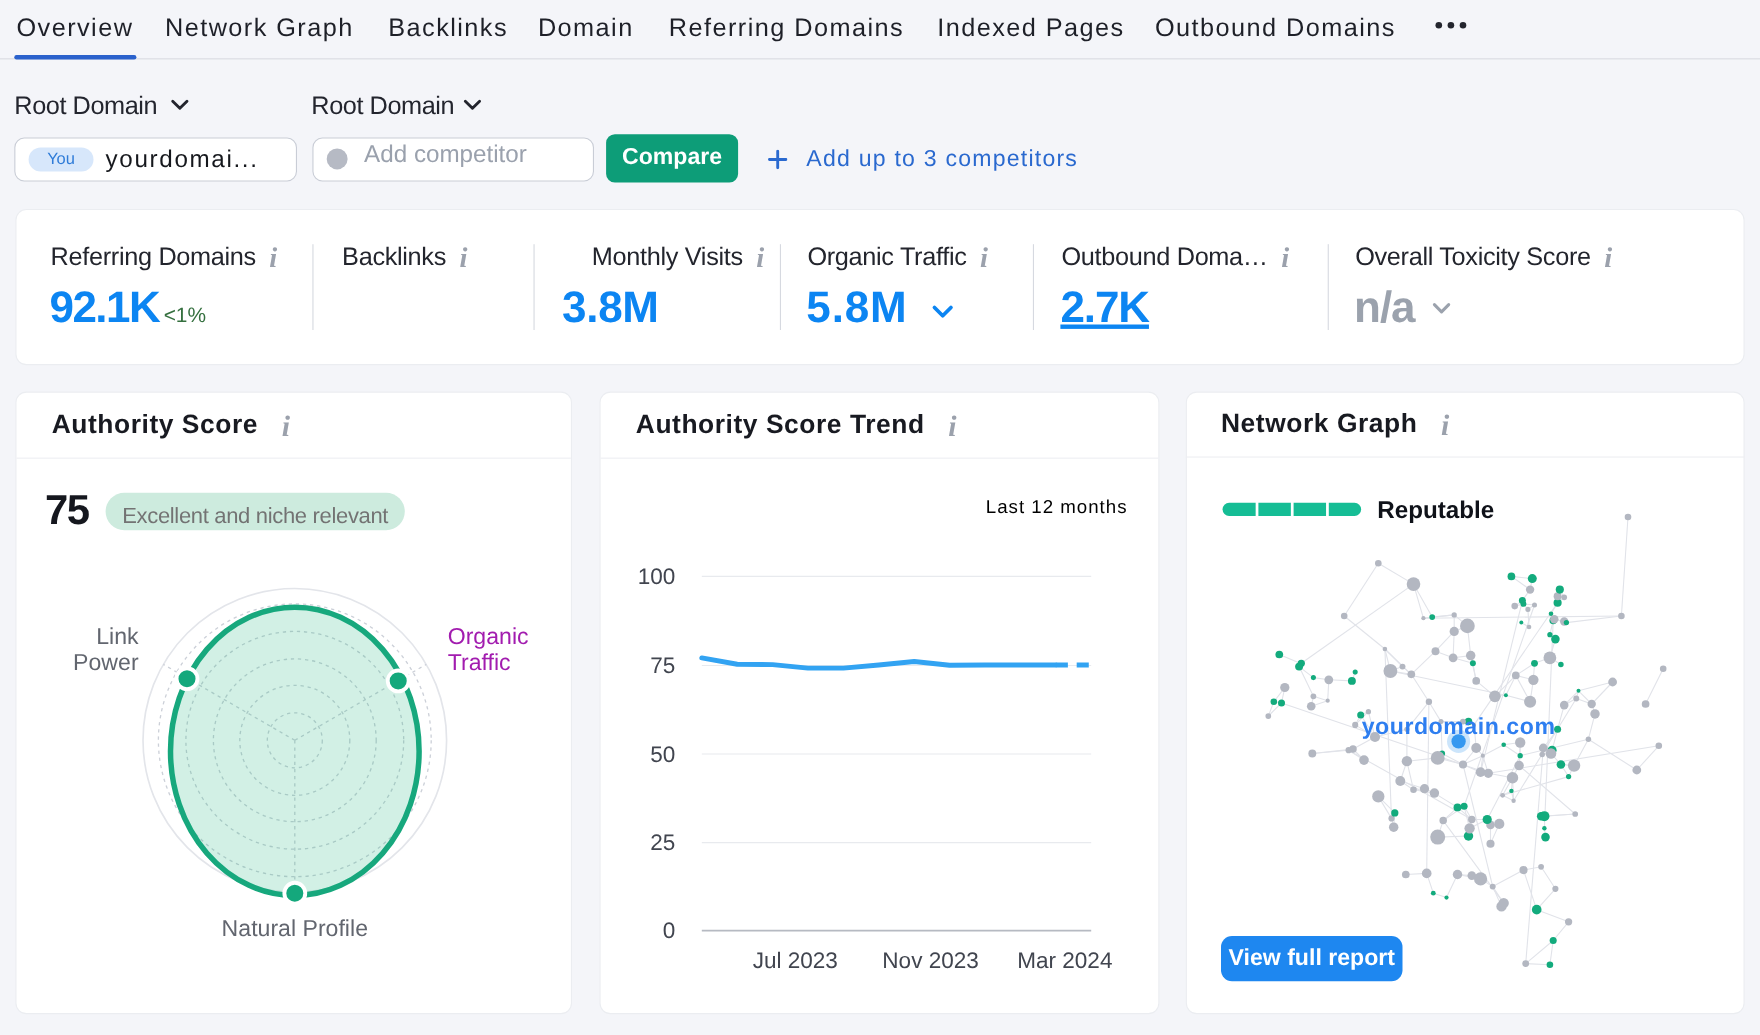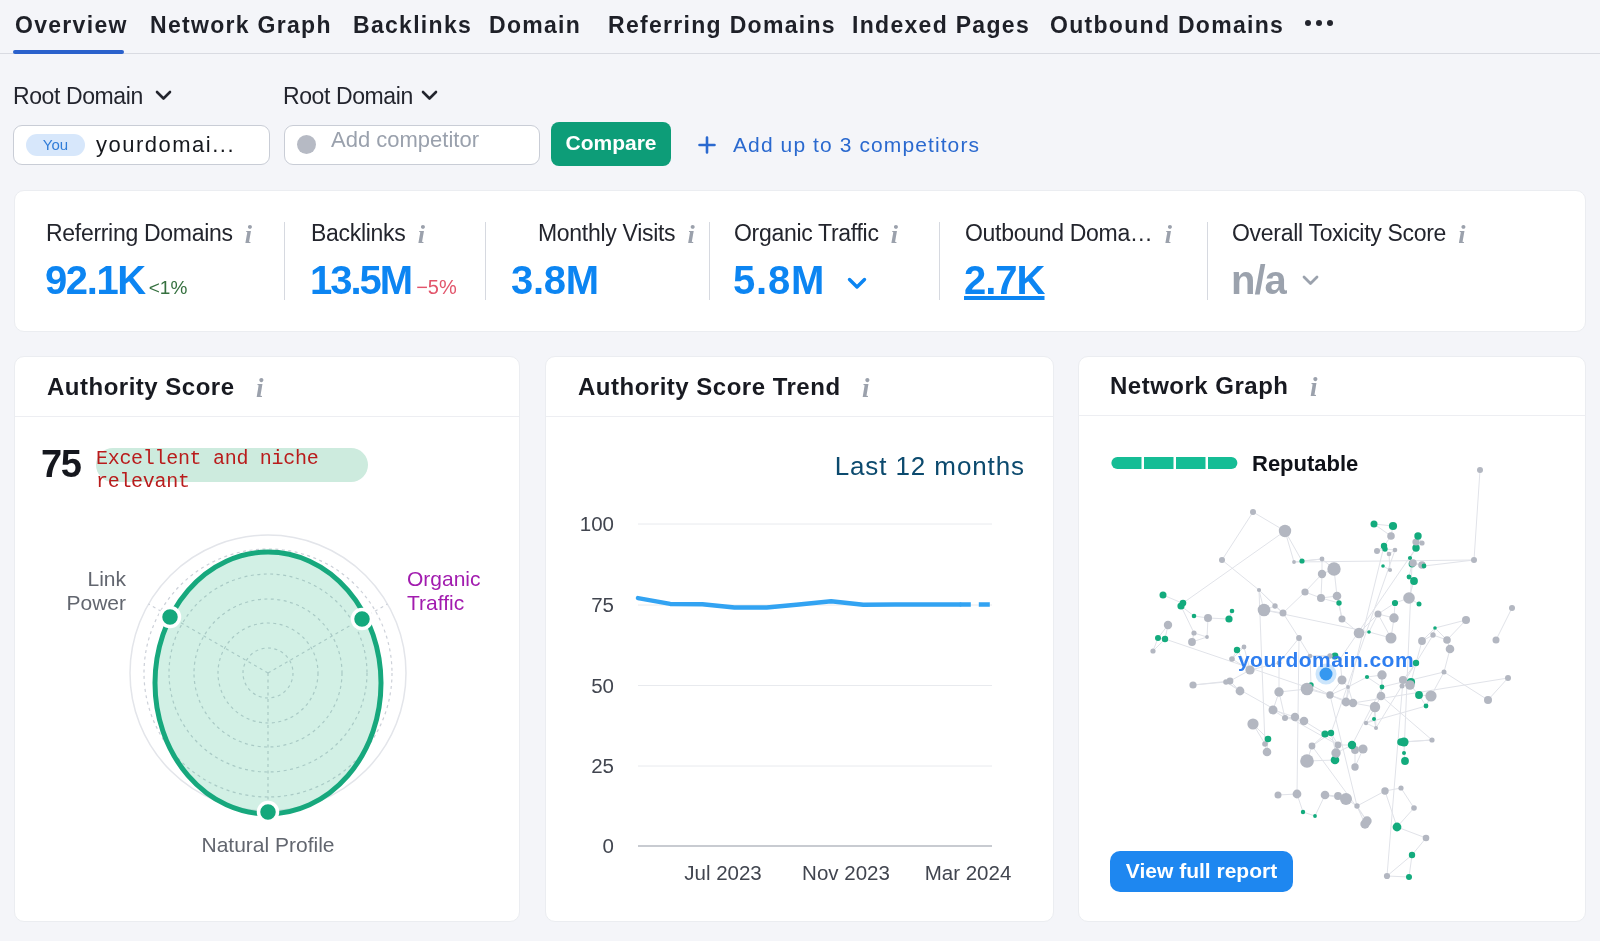--- a/index.html
+++ b/index.html
@@ -2,21 +2,21 @@
 <html><head>
 <meta charset="utf-8">
 <style>
 * { margin:0; padding:0; box-sizing:border-box; }
 html,body { width:1600px; height:941px; background:#f4f5f9; font-family:"Liberation Sans",sans-serif; overflow:hidden; position:relative; }
 .abs { position:absolute; }
 .card { position:absolute; background:#fff; border-radius:10px; border:1px solid #ebedf1; }
 .cardhead { position:absolute; left:0; right:0; top:0; height:60px; border-bottom:1px solid #edeef2; }
 .cardtitle { position:absolute; left:32px; top:16px; font-size:24px; font-weight:700; color:#181a21; letter-spacing:0.5px; }
 .iico { font-family:"Liberation Serif",serif; font-style:italic; font-weight:700; color:#9ba1ac; position:relative; top:2px; display:inline-block; line-height:0; }
-.tab { position:absolute; top:12px; font-size:23px; color:#1e2028; letter-spacing:1.3px; white-space:nowrap;font-weight:bold; }
+.tab { position:absolute; top:12px; font-size:23px; color:#1e2028; letter-spacing:1.3px; white-space:nowrap; }
 </style>
 </head>
 <body>
 
 <div class="abs" style="left:0;top:53px;width:1600px;height:1px;background:#d9dbe2;"></div>
 <div class="tab" style="left:15px;">Overview</div>
 <div class="tab" id="t2" style="left:150px;">Network Graph</div>
 <div class="tab" id="t3" style="left:353px;">Backlinks</div>
 <div class="tab" id="t4" style="left:489px;">Domain</div>
 <div class="tab" id="t5" style="left:608px;">Referring Domains</div>
@@ -59,21 +59,20 @@
   <div class="abs" style="left:270px;top:32px;width:1px;height:78px;background:#d6d9e0;"></div>
   <div class="abs" style="left:471px;top:32px;width:1px;height:78px;background:#d6d9e0;"></div>
   <div class="abs" style="left:695px;top:32px;width:1px;height:78px;background:#d6d9e0;"></div>
   <div class="abs" style="left:925px;top:32px;width:1px;height:78px;background:#d6d9e0;"></div>
   <div class="abs" style="left:1193px;top:32px;width:1px;height:78px;background:#d6d9e0;"></div>
 
   <div class="abs" style="left:32px;top:30px;font-size:23px;color:#23252d;letter-spacing:-0.3px;">Referring Domains&nbsp;&nbsp;<span class="iico" style="font-size:26px;">i</span></div>
   <div class="abs" style="left:31px;top:68px;font-size:40px;font-weight:700;color:#0c85f2;letter-spacing:-1.4px;">92.1K<span style="font-size:21px;font-weight:400;color:#35703f;letter-spacing:0;margin-left:4px;font-size:19px;">&lt;1%</span></div>
 
   <div class="abs" style="left:297px;top:30px;font-size:23px;color:#23252d;letter-spacing:-0.3px;">Backlinks&nbsp;&nbsp;<span class="iico" style="font-size:26px;">i</span></div>
-  <div class="abs" style="left:296px;top:68px;font-size:40px;font-weight:700;color:#0c85f2;letter-spacing:-2px;">13.5M<span style="font-size:21px;font-weight:400;color:#e2556b;letter-spacing:0;margin-left:5px;font-size:20px;">−5%</span></div>
 
   <div class="abs" style="left:498px;top:30px;font-size:23px;color:#23252d;letter-spacing:-0.3px;margin-left:26px;">Monthly Visits&nbsp;&nbsp;<span class="iico" style="font-size:26px;">i</span></div>
   <div class="abs" style="left:497px;top:68px;font-size:40px;font-weight:700;color:#0c85f2;letter-spacing:-0.3px;">3.8M</div>
 
   <div class="abs" style="left:720px;top:30px;font-size:23px;color:#23252d;letter-spacing:-0.3px;">Organic Traffic&nbsp;&nbsp;<span class="iico" style="font-size:26px;">i</span></div>
   <div class="abs" style="left:719px;top:68px;font-size:40px;font-weight:700;color:#0c85f2;letter-spacing:0.8px;">5.8M</div>
   <svg class="abs" style="left:833px;top:87px;" width="20" height="13" viewBox="0 0 20 13">
       <path d="M2.5 2.5 L10 10 L17.5 2.5" fill="none" stroke="#0c85f2" stroke-width="3.4" stroke-linecap="round" stroke-linejoin="round"></path>
     </svg>
 
@@ -85,21 +84,21 @@
   <svg class="abs" style="left:1288px;top:85px;" width="17" height="11" viewBox="0 0 17 11">
       <path d="M2 2 L8.5 8.5 L15 2" fill="none" stroke="#9ba2ad" stroke-width="2.8" stroke-linecap="round" stroke-linejoin="round"></path>
     </svg>
 </div>
 
 <div class="card" style="left:14px;top:356px;width:506px;height:566px;">
   <div class="cardhead"></div>
   <div class="cardtitle">Authority Score&nbsp;&nbsp;&nbsp;<span class="iico" style="font-size:27px;">i</span></div>
   <div class="abs" style="left:26px;top:86px;font-size:38px;font-weight:700;color:#15171e;letter-spacing:-1.5px;">75</div>
   <div class="abs" style="left:81px;top:91px;width:272px;height:34px;background:#cdebde;border-radius:17px;"></div>
-  <div class="abs" style="left:81px;top:91px;width:272px;height:44px;display:flex;align-items:center;justify-content:center;font-size:20px;color:#b91c1c;letter-spacing:-0.3px;padding-bottom:1px;font-family:Liberation Mono, monospace;">Excellent and niche relevant</div>
+  <div class="abs" style="left:81px;top:91px;width:272px;height:44px;display:flex;align-items:center;justify-content:center;font-size:20px;color:#737373;letter-spacing:-0.3px;padding-bottom:1px;">Excellent and niche relevant</div>
   <svg class="abs" style="left:0;top:0;" width="506" height="566" viewBox="0 0 506 566">
     <circle cx="253" cy="316" r="138" fill="none" stroke="#e3e5ea" stroke-width="1.5"></circle>
     <g fill="none" stroke="#ccd0d8" stroke-width="1.2" stroke-dasharray="3 3.5">
       <circle cx="253" cy="316" r="25"></circle>
       <circle cx="253" cy="316" r="50"></circle>
       <circle cx="253" cy="316" r="74"></circle>
       <circle cx="253" cy="316" r="99"></circle>
       <circle cx="253" cy="316" r="124"></circle>
       <line x1="253" y1="316" x2="133.5" y2="247"></line>
       <line x1="253" y1="316" x2="372.5" y2="247"></line>
@@ -111,21 +110,21 @@
     <circle cx="253" cy="455" r="9.5" fill="#14a87c" stroke="#ffffff" stroke-width="3.5"></circle>
   </svg>
   <div class="abs" style="left:0px;top:210px;width:111px;text-align:right;font-size:21px;line-height:24px;color:#62666f;">Link<br>Power</div>
   <div class="abs" style="left:392px;top:210px;width:120px;font-size:21px;line-height:24px;color:#a21caf;">Organic<br>Traffic</div>
   <div class="abs" style="left:128px;top:476px;width:250px;text-align:center;font-size:21px;color:#62666f;">Natural Profile</div>
 </div>
 
 <div class="card" style="left:545px;top:356px;width:509px;height:566px;">
   <div class="cardhead"></div>
   <div class="cardtitle">Authority Score Trend&nbsp;&nbsp;&nbsp;<span class="iico" style="font-size:27px;">i</span></div>
-  <div class="abs" style="left:0;top:94px;width:479px;text-align:right;font-size:26px;color:#0c4a6e;letter-spacing:0.9px;">Last 12 months</div>
+  <div class="abs" style="left:0;top:94px;width:479px;text-align:right;font-size:17px;color:#000000;letter-spacing:0.9px;">Last 12 months</div>
   <svg class="abs" style="left:0;top:0;" width="509" height="566" viewBox="0 0 509 566">
     <g stroke="#e8eaee" stroke-width="1">
       <line x1="92" y1="167" x2="446" y2="167"></line>
       <line x1="92" y1="248" x2="446" y2="248"></line>
       <line x1="92" y1="328.5" x2="446" y2="328.5"></line>
       <line x1="92" y1="409" x2="446" y2="409"></line>
     </g>
     <line x1="92" y1="489" x2="446" y2="489" stroke="#b6bac2" stroke-width="1.5"></line>
     <g font-family="Liberation Sans,sans-serif" font-size="20.5" fill="#41454f" text-anchor="end">
       <text x="68" y="174">100</text>
@@ -550,13 +549,13 @@
     <circle cx="1374" cy="524" r="3.5" fill="#13ab7d"></circle>
     <circle cx="1512" cy="608" r="3.0" fill="#b3b7c1"></circle>
     <circle cx="1466" cy="620" r="4.0" fill="#b3b7c1"></circle>
     <circle cx="1474" cy="560" r="3.0" fill="#b3b7c1"></circle>
     <circle cx="1222" cy="560" r="3.0" fill="#b3b7c1"></circle>
     <circle cx="1508" cy="678" r="3.0" fill="#b3b7c1"></circle>
   <circle cx="1326" cy="674" r="10.5" fill="#3598f0" opacity="0.25"></circle>
   <circle cx="1326" cy="674" r="6.5" fill="#3598f0"></circle>
   <text x="1326" y="667" font-family="Liberation Sans,sans-serif" font-size="21" font-weight="700" letter-spacing="0.5" fill="#2e7ef0" text-anchor="middle">yourdomain.com</text>
 </svg>
-<div class="abs" style="left:1110px;top:851px;width:183px;height:41px;background:#1e87f0;border-radius:10px;color:#fff;font-size:21px;font-weight:700;display:flex;align-items:center;justify-content:center;padding-bottom:2px;">View full report</div>
+<div class="abs" style="left:1110px;top:851px;width:165px;height:41px;background:#1e87f0;border-radius:10px;color:#fff;font-size:21px;font-weight:700;display:flex;align-items:center;justify-content:center;padding-bottom:2px;">View full report</div>
 
 </body></html>

